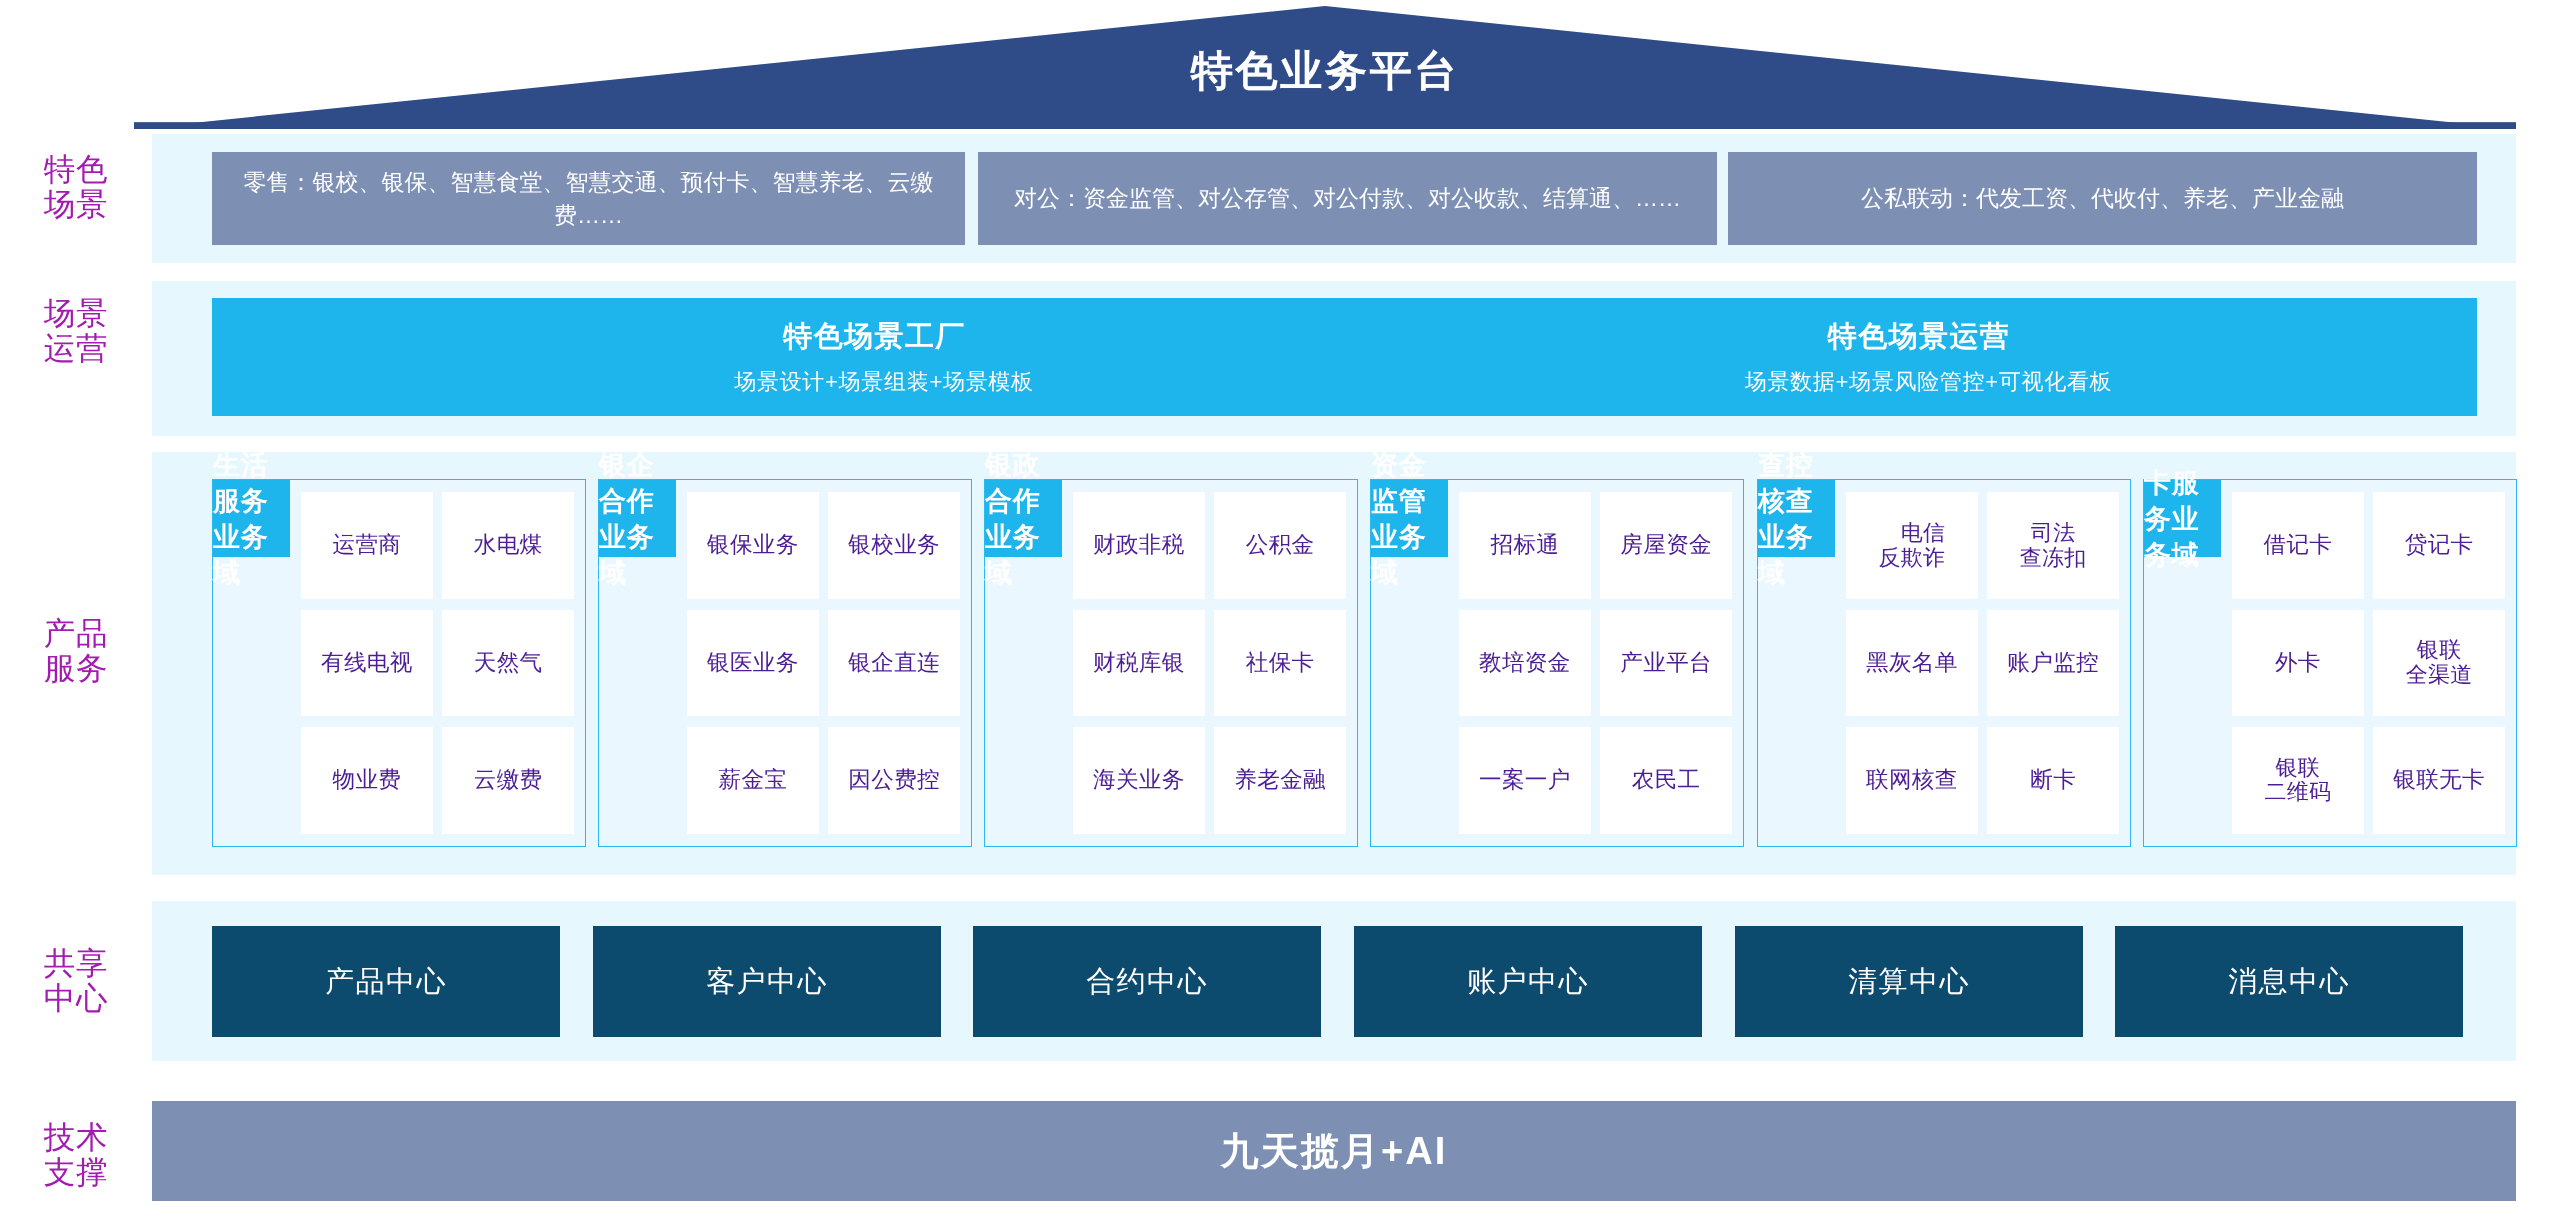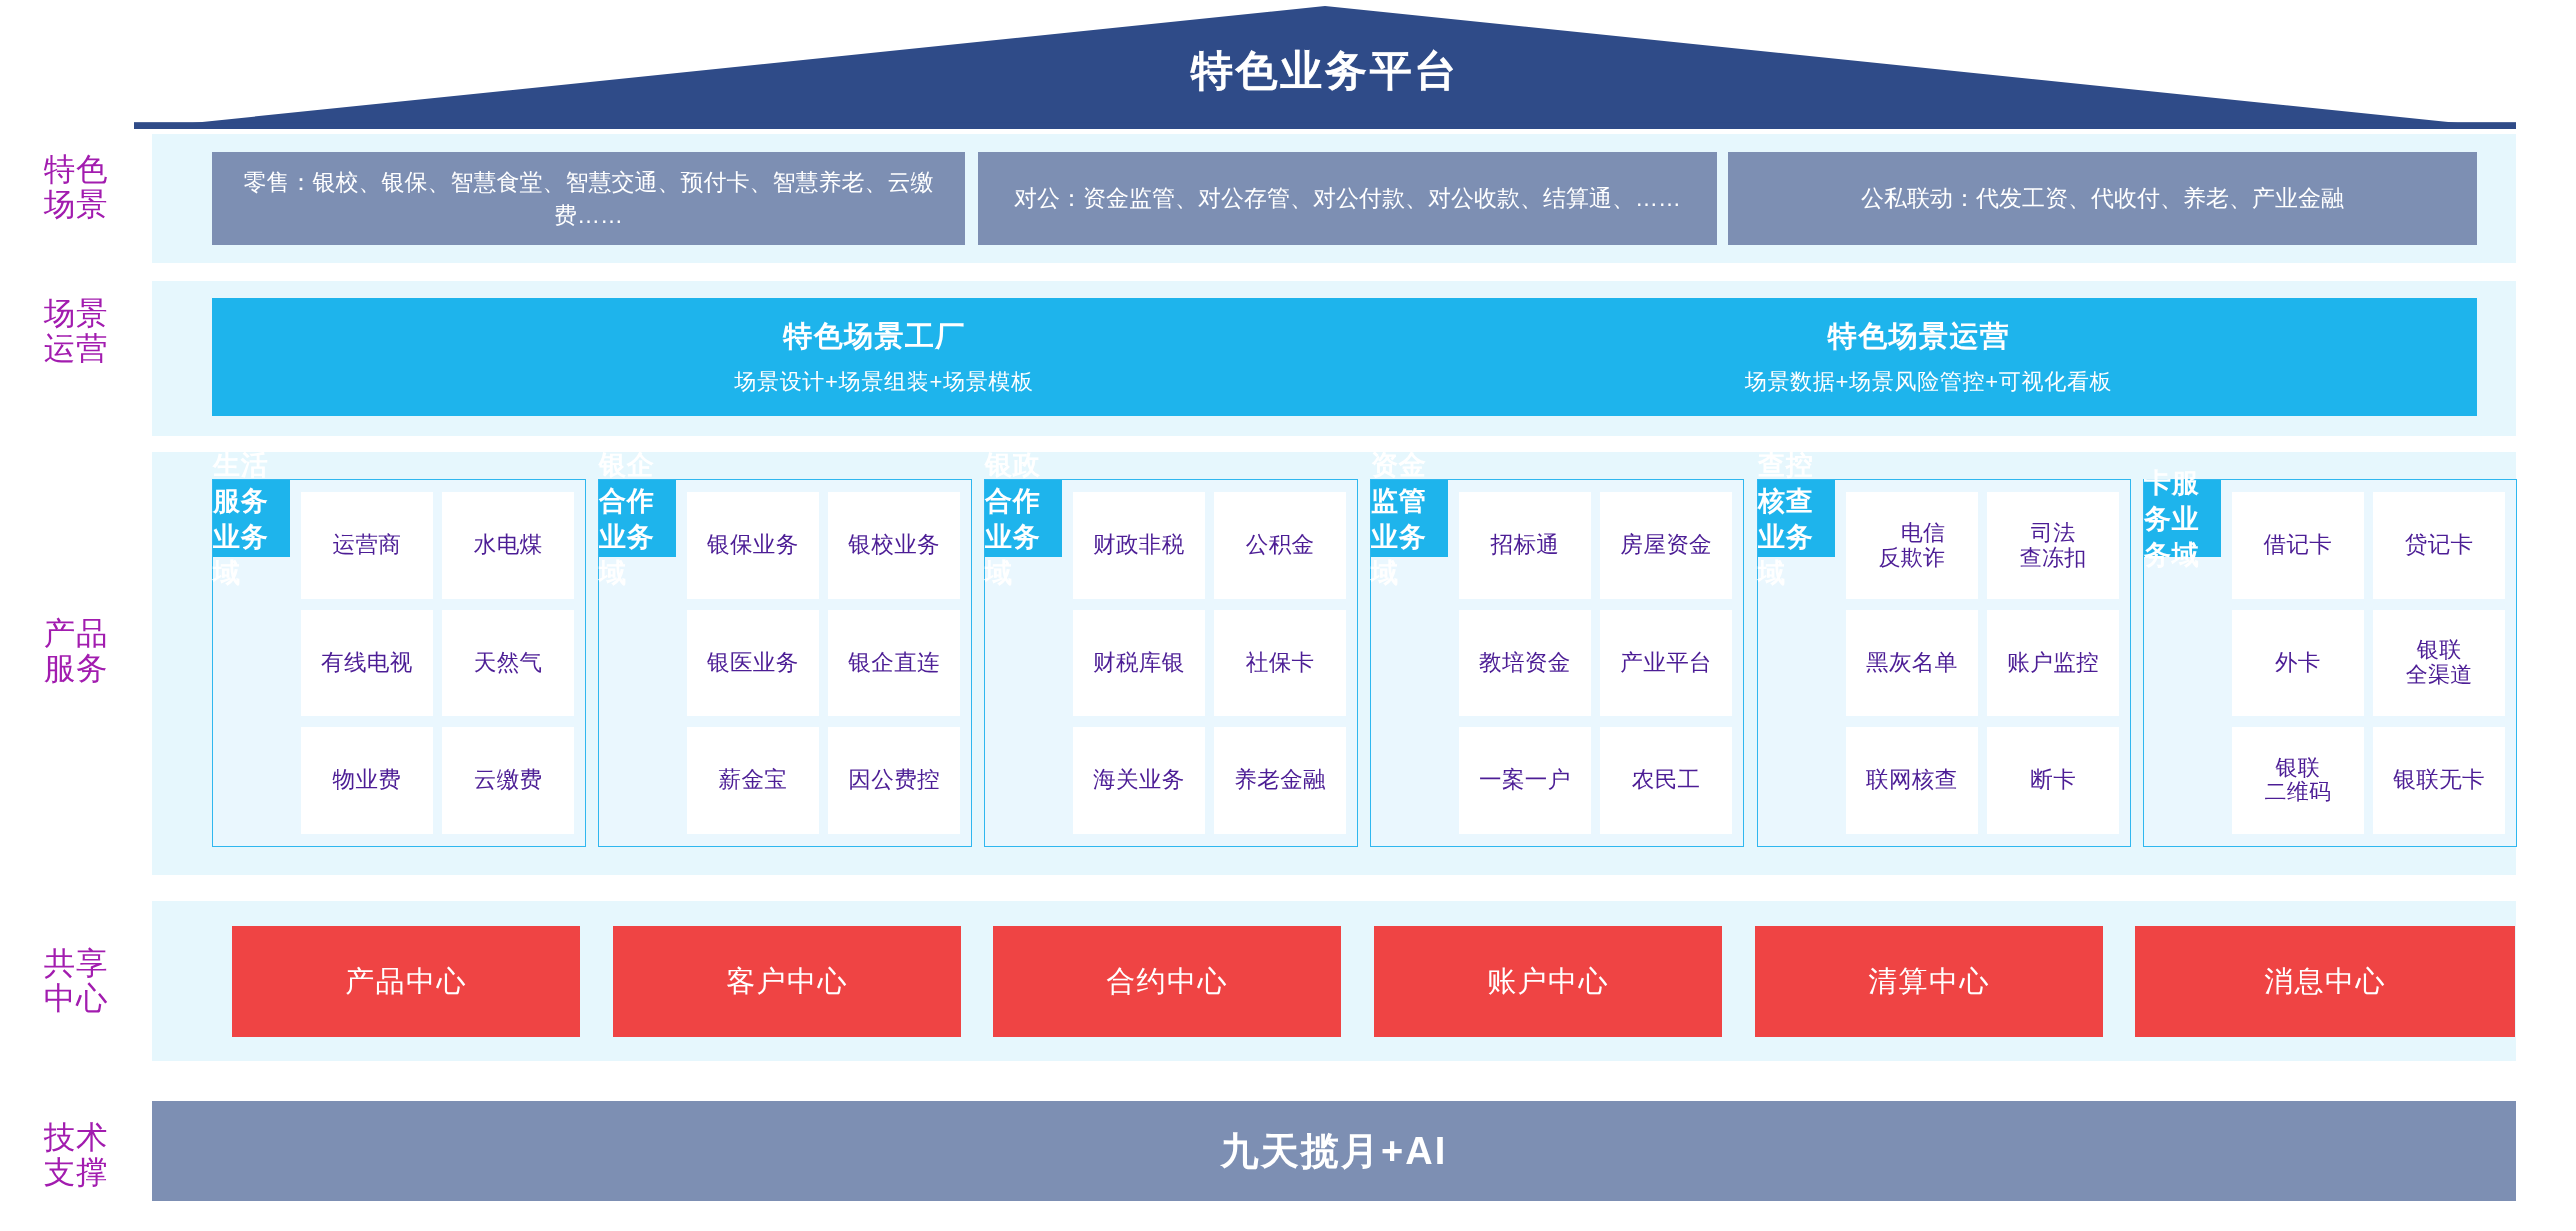--- a/index.html
+++ b/index.html
@@ -65,23 +65,23 @@
   }
   .cell{
     background:#ffffff;color:#4c1d95;
     display:flex;align-items:center;justify-content:center;text-align:center;
     font-size:22.6px;line-height:1.16;letter-spacing:0.3px;
   }
   .cell.two-line{font-size:22px;line-height:1.12;}
 
   
   .center{
-    position:absolute;background:#ef4444;color:#ffffff;
+    position:absolute;background:#0c4a6e;color:#ffffff;
     display:flex;align-items:center;justify-content:center;
-    font-size:29px;letter-spacing:1.4px;margin-left:20px;
+    font-size:29px;letter-spacing:1.4px;
   }
 
   
   .tech{
     position:absolute;background:#7d8fb3;color:#ffffff;
     display:flex;align-items:center;justify-content:center;
     font-size:38px;font-weight:bold;letter-spacing:2.1px;
   }
 </style>
 </head>
@@ -205,21 +205,21 @@
   <div class="rowlabel" style="top:946px;white-space:pre-line;">共享
 中心</div>
 
   <div class="band" style="left:152px;top:901px;width:2364px;height:160px;"></div>
 
   <div class="center" style="left:212px;top:926px;width:348px;height:111px;">产品中心</div>
   <div class="center" style="left:593px;top:926px;width:348px;height:111px;">客户中心</div>
   <div class="center" style="left:973px;top:926px;width:348px;height:111px;">合约中心</div>
   <div class="center" style="left:1354px;top:926px;width:348px;height:111px;">账户中心</div>
   <div class="center" style="left:1735px;top:926px;width:348px;height:111px;">清算中心</div>
-  <div class="center" style="left:2115px;top:926px;width:380px;height:111px;">消息中心</div>
+  <div class="center" style="left:2115px;top:926px;width:348px;height:111px;">消息中心</div>
 
   <div class="rowlabel" style="top:1120px;white-space:pre-line;">技术
 支撑</div>
 
   <div class="tech" style="left:152px;top:1101px;width:2364px;height:100px;">九天揽月+AI</div>
 
 </div>
 
 
 </body></html>

